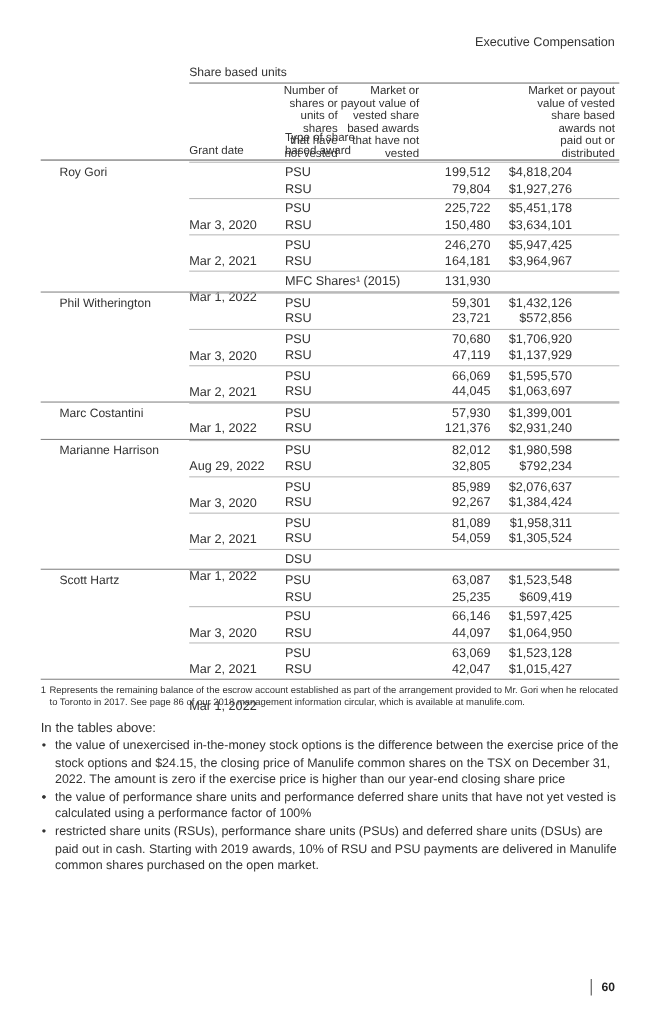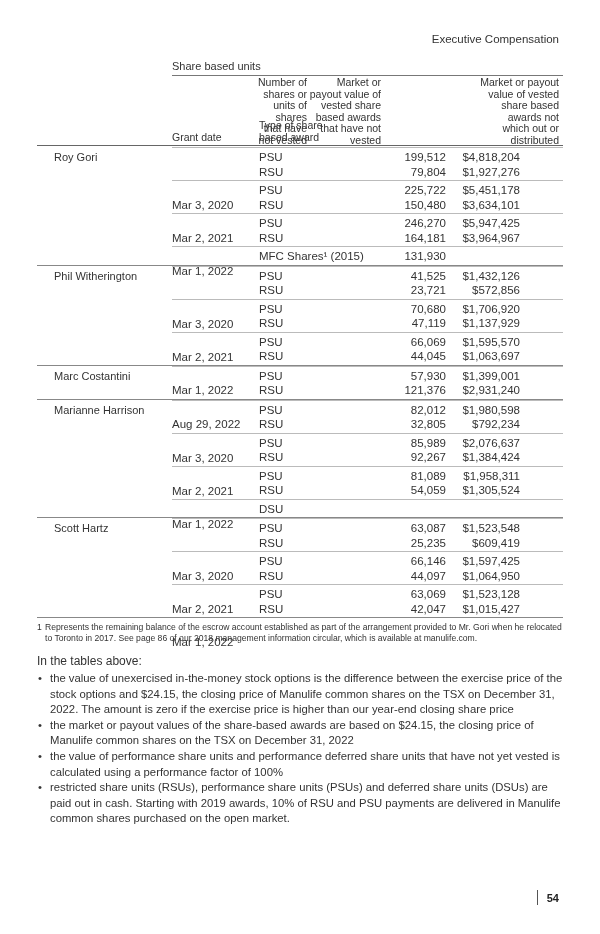--- a/index.html
+++ b/index.html
@@ -128,21 +128,21 @@
     <div>vested share</div>
     <div>based awards</div>
     <div>that have not</div>
     <div>vested</div>
   </div>
   <div class="hdr paid">
     <div>Market or payout</div>
     <div>value of vested</div>
     <div>share based</div>
     <div>awards not</div>
-    <div>which out or</div>
+    <div>paid out or</div>
     <div>distributed</div>
   </div>
 
   <div class="header-rule"></div>
 
   <div class="tbl" id="award-table">
       <div class="person">
         <div class="person-name">Roy Gori</div>
         <div class="grant-group">
           <div class="row">
@@ -200,21 +200,21 @@
             <span class="c-mkt"></span>
           </div>
         </div>
       </div>
       <div class="person">
         <div class="person-name">Phil Witherington</div>
         <div class="grant-group">
           <div class="row">
             <span class="c-date">Mar 3, 2020</span>
             <span class="c-type">PSU</span>
-            <span class="c-num">41,525</span>
+            <span class="c-num">59,301</span>
             <span class="c-mkt">$1,432,126</span>
             <span class="c-paid"></span>
           </div>
           <div class="row">
             <span class="c-date"></span>
             <span class="c-type">RSU</span>
             <span class="c-num">23,721</span>
             <span class="c-mkt">$572,856</span>
             <span class="c-paid"></span>
           </div>
@@ -384,22 +384,22 @@
     </div>
 
   <div class="footnote">
     <span class="fn-num">1</span>
     <div class="fn-text">Represents the remaining balance of the escrow account established as part of the arrangement provided to Mr. Gori when he relocated to Toronto in 2017. See page 86 of our 2018 management information circular, which is available at manulife.com.</div>
   </div>
 
   <div class="intro">In the tables above:</div>
   <ul class="bullets">
     <li><span class="bullet">•</span><span>the value of unexercised in-the-money stock options is the difference between the exercise price of the stock options and $24.15, the closing price of Manulife common shares on the TSX on December 31, 2022. The amount is zero if the exercise price is higher than our year-end closing share price</span></li>
-    <li><span class="bullet">•</span><span>the market or payout values of the share-based awards are based on $24.15, the closing price of Manulife common shares on the TSX on December 31, 2022</span></li>
+    <li><span class="bullet">•</span></li>
     <li><span class="bullet">•</span><span>the value of performance share units and performance deferred share units that have not yet vested is calculated using a performance factor of 100%</span></li>
     <li><span class="bullet">•</span><span>restricted share units (RSUs), performance share units (PSUs) and deferred share units (DSUs) are paid out in cash. Starting with 2019 awards, 10% of RSU and PSU payments are delivered in Manulife common shares purchased on the open market.</span></li>
   </ul>
 
   <div class="footer">
     <span class="sep"></span>
-    <span class="page-num">54</span>
+    <span class="page-num">60</span>
   </div>
 </div>
 
 </body></html>

